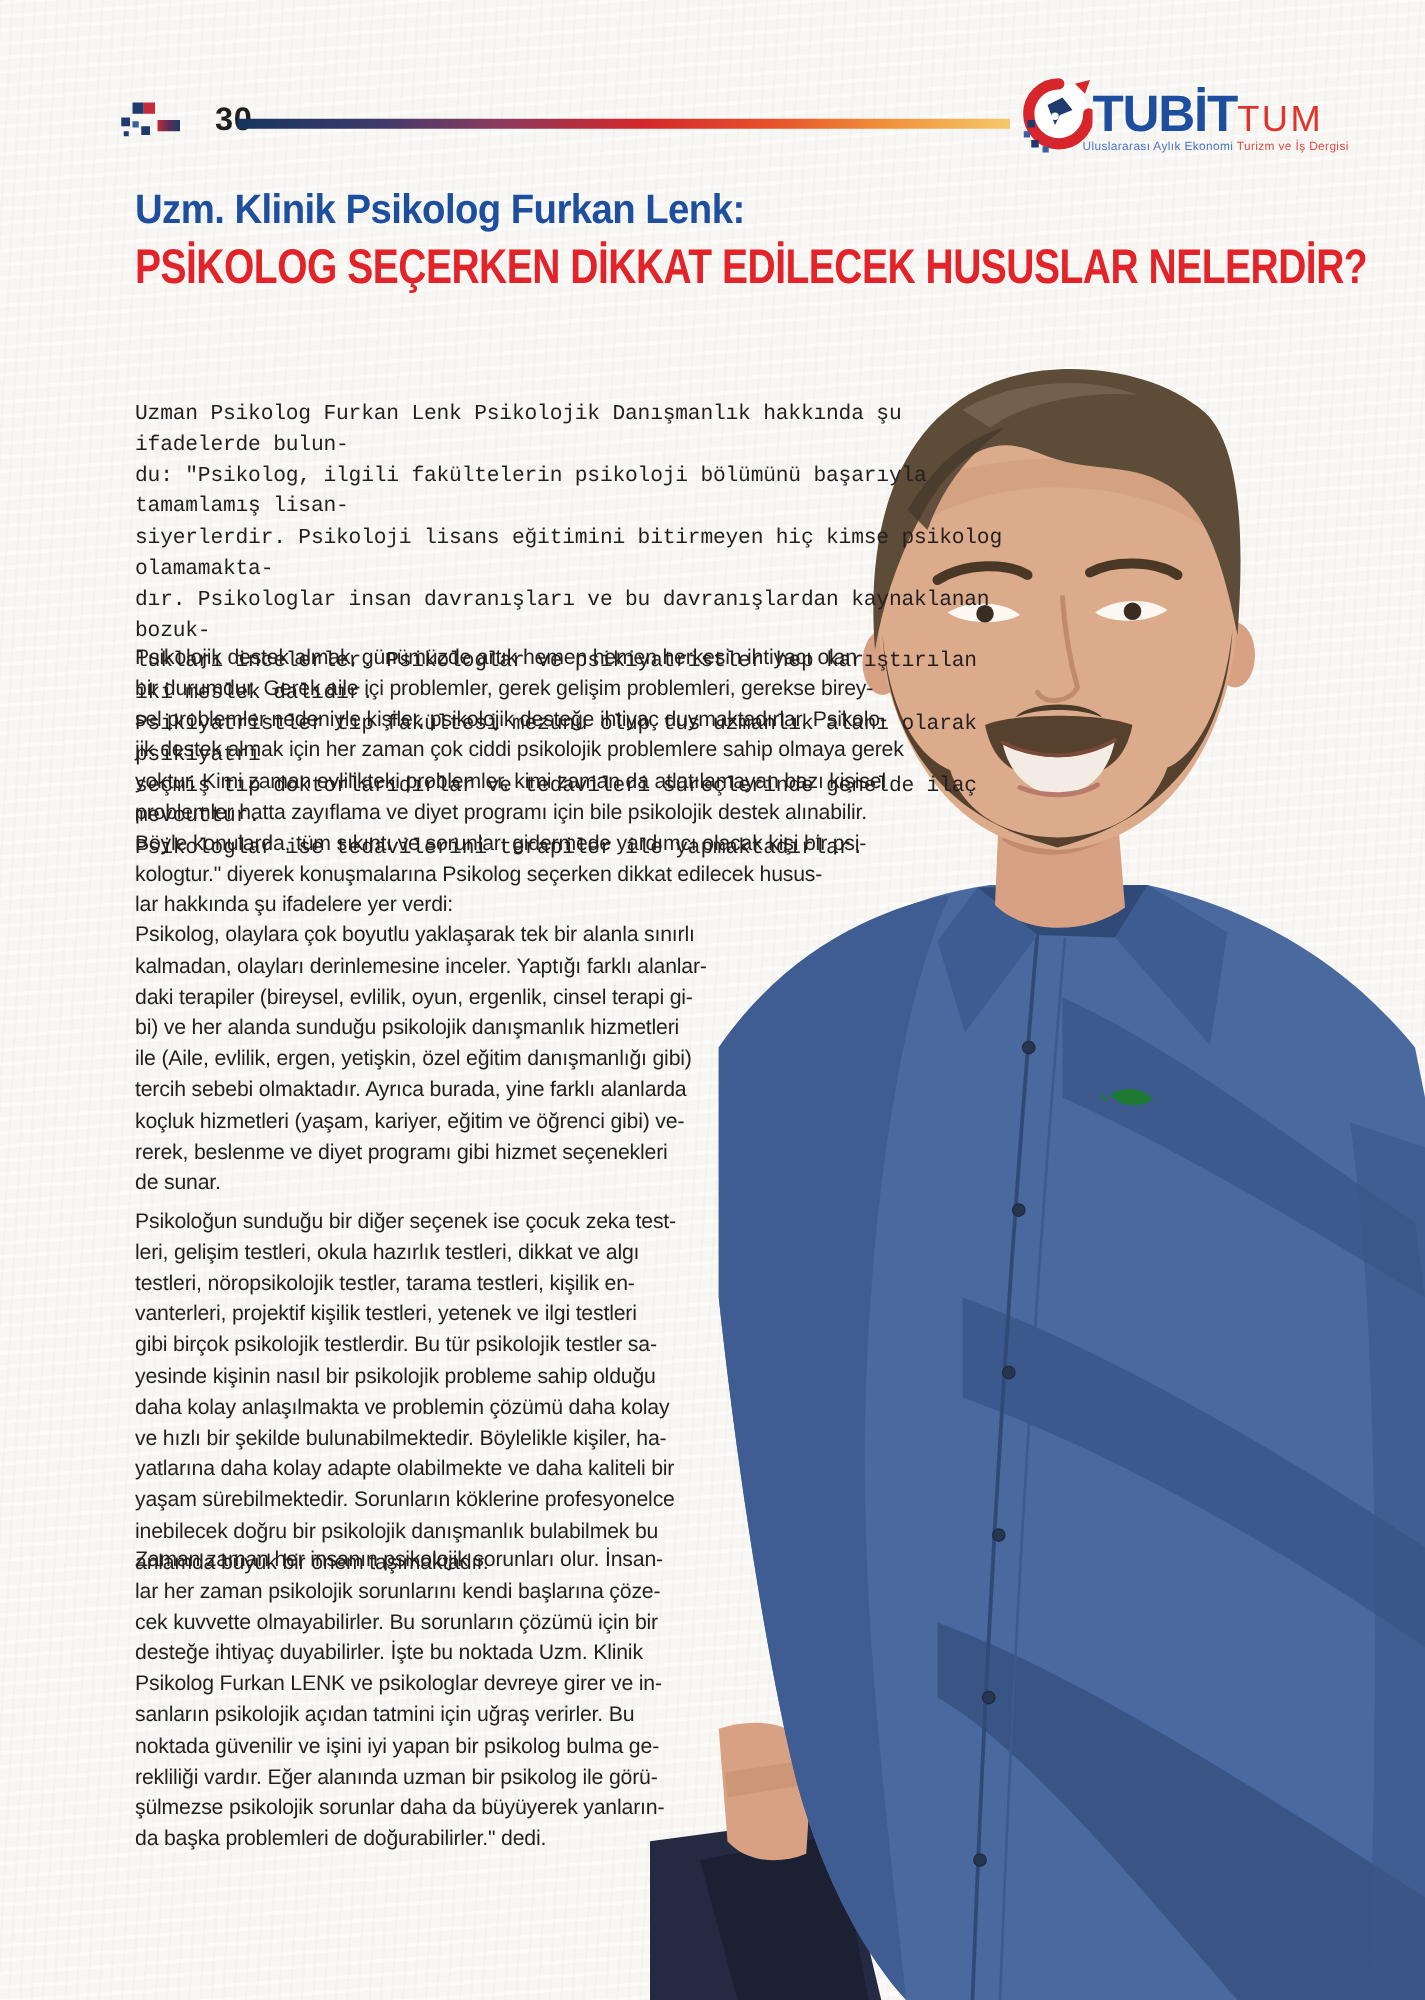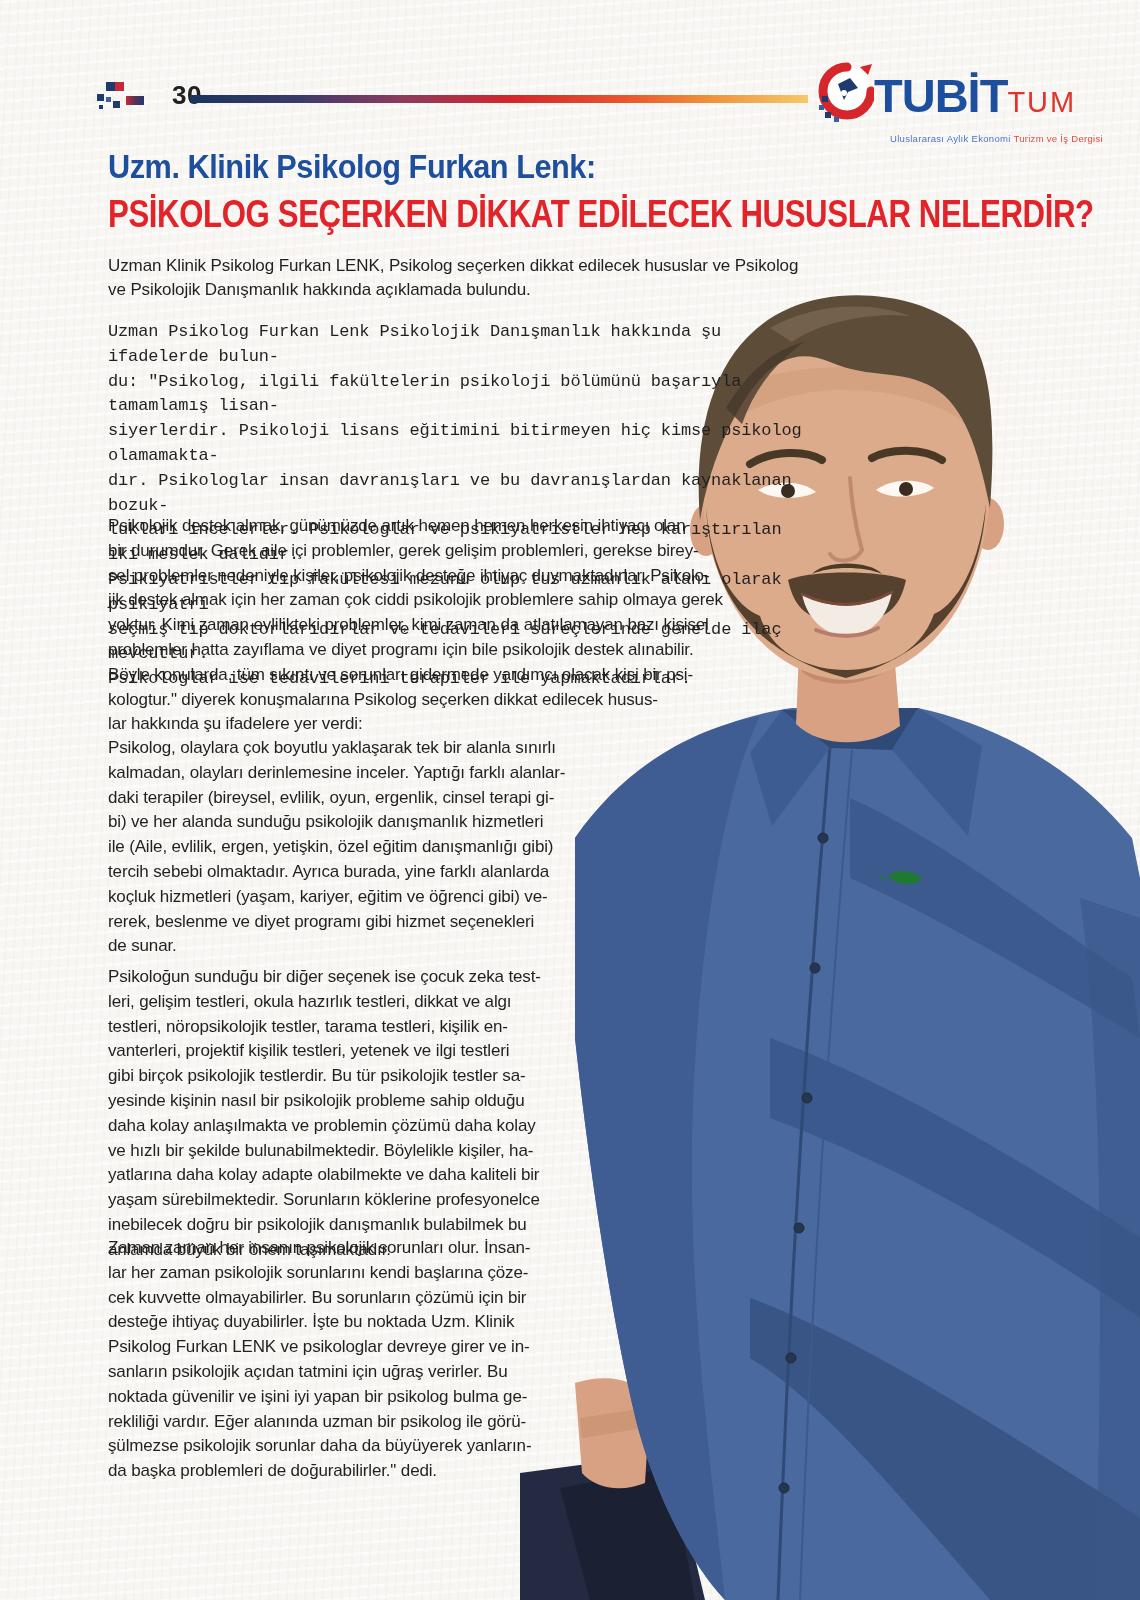--- a/index.html
+++ b/index.html
@@ -16,23 +16,23 @@
       #f7f6f2;
   }
   .abs{position:absolute;}
   
   .page-number{left:148px;top:80px;font-size:26px;font-weight:600;color:#20201e;letter-spacing:0.5px;z-index:3;margin-left:24px;}
   .deco-sq{position:absolute;z-index:3;}
   .grad-line{left:190px;top:95px;width:618px;height:8px;z-index:3;
     background:linear-gradient(to right,#16355f 0%,#3d3a6b 18%,#8c3a5e 34%,#d3262b 52%,#e8542b 70%,#f0913a 84%,#f6c86a 100%);}
   .logo{left:818px;top:62px;width:312px;height:68px;z-index:3;}
   .logo-row{position:absolute;left:56px;top:6px;white-space:nowrap;}
-  .logo-primary{font-size:47px;font-weight:800;color:#1d4f9e;letter-spacing:-1px;}
+  .logo-primary{font-size:41px;font-weight:800;color:#1d4f9e;letter-spacing:-1px;}
   .logo-secondary{font-size:29px;font-weight:400;color:#e0332c;letter-spacing:2px;}
-  .logo-tagline{position:absolute;left:72px;top:50px;font-size:9.5px;white-space:nowrap;letter-spacing:0.3px;margin-top:21px;}
+  .logo-tagline{position:absolute;left:48px;top:50px;font-size:9.5px;white-space:nowrap;letter-spacing:0.3px;}
   .tag-blue{color:#4a74c9;} .tag-red{color:#e04a42;}
   
   .kicker{left:108px;top:148px;font-size:33px;font-weight:800;color:#1d4f9e;
     transform:scaleX(0.93);transform-origin:left top;letter-spacing:-0.5px;white-space:nowrap;z-index:3;}
   .headline{left:108px;top:192px;font-size:39px;font-weight:800;color:#e2232a;
     transform:scaleX(0.80);transform-origin:left top;letter-spacing:-0.5px;white-space:nowrap;z-index:3;}
   
   .lead{left:108px;top:254px;width:780px;font-size:17px;line-height:24px;color:#231f20;
     white-space:pre-line;letter-spacing:-0.1px;z-index:3;}
   .para{position:absolute;left:108px;font-size:17px;line-height:24.8px;color:#231f20;
@@ -162,22 +162,20 @@
         <path d="M180 242 C172 140 200 60 270 30 C320 8 400 14 444 52 C472 78 476 150 470 230 C458 170 444 128 414 110 C380 90 352 102 310 84 C268 66 240 92 214 140 C198 170 186 206 180 242 Z" fill="#5d4c38"></path>
         <path d="M250 50 C290 26 350 22 390 38 C350 34 300 44 272 64 Z" fill="#7a6750" opacity="0.8"></path>
         <path d="M206 130 C226 96 252 72 284 64 C254 86 234 112 222 146 Z" fill="#473a2a" opacity="0.8"></path>
       </g>
     </g>
   </svg>
 
   <div class="abs kicker">Uzm. Klinik Psikolog Furkan Lenk:</div>
   <div class="abs headline">PSİKOLOG SEÇERKEN DİKKAT EDİLECEK HUSUSLAR NELERDİR?</div>
 
-  <div class="abs lead">Uzman Klinik Psikolog Furkan LENK, Psikolog seçerken dikkat edilecek hususlar ve Psikolog
-ve Psikolojik Danışmanlık hakkında açıklamada bulundu.</div>
 
   <div class="para p1">Uzman Psikolog Furkan Lenk Psikolojik Danışmanlık hakkında şu ifadelerde bulun-
 du: "Psikolog, ilgili fakültelerin psikoloji bölümünü başarıyla tamamlamış lisan-
 siyerlerdir. Psikoloji lisans eğitimini bitirmeyen hiç kimse psikolog olamamakta-
 dır. Psikologlar insan davranışları ve bu davranışlardan kaynaklanan bozuk-
 lukları incelerler. Psikologlar ve psikiyatristler hep karıştırılan iki meslek dalıdır.
 Psikiyatristler tıp fakültesi mezunu olup tus uzmanlık alanı olarak psikiyatri
 seçmiş tıp doktorlarıdırlar ve tedavileri süreçlerinde genelde ilaç mevcuttur.
 Psikologlar ise tedavilerini terapiler ile yapmaktadırlar.</div>
   <div class="para p2">Psikolojik destek almak, günümüzde artık hemen hemen herkesin ihtiyacı olan

